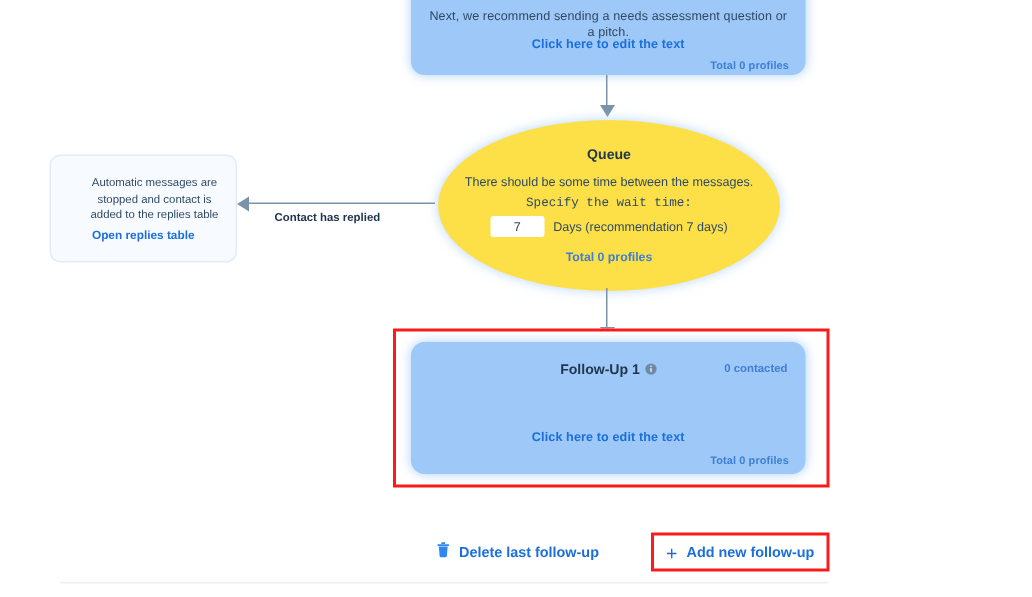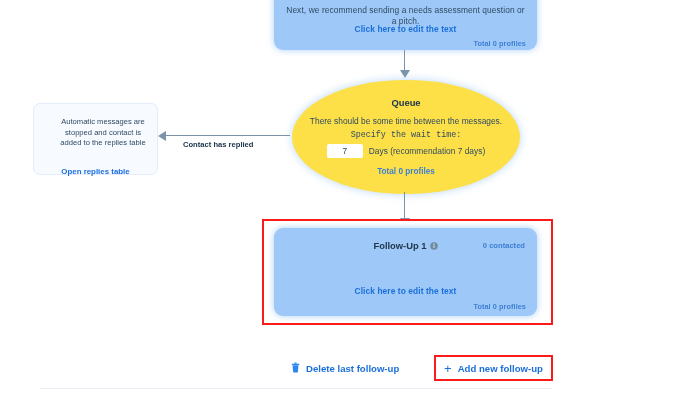--- a/index.html
+++ b/index.html
@@ -151,21 +151,21 @@
     position: absolute;
     top: 13px; left: 7px; right: 7px;
     text-align: center;
     color: #2f4a63;
     font-size: 7.6px;
     line-height: 10.5px;
     margin-left: 15px;
   }
   #replies-link {
     position: absolute;
-    top: 63px; left: 0; right: 0;
+    top: 48px; left: 0; right: 0;
     text-align: center;
     color: #1a6fdb;
     font-size: 7.9px;
     font-weight: bold;
   }
 
   
   .conn-line-v {
     position: absolute;
     width: 1.4px;

